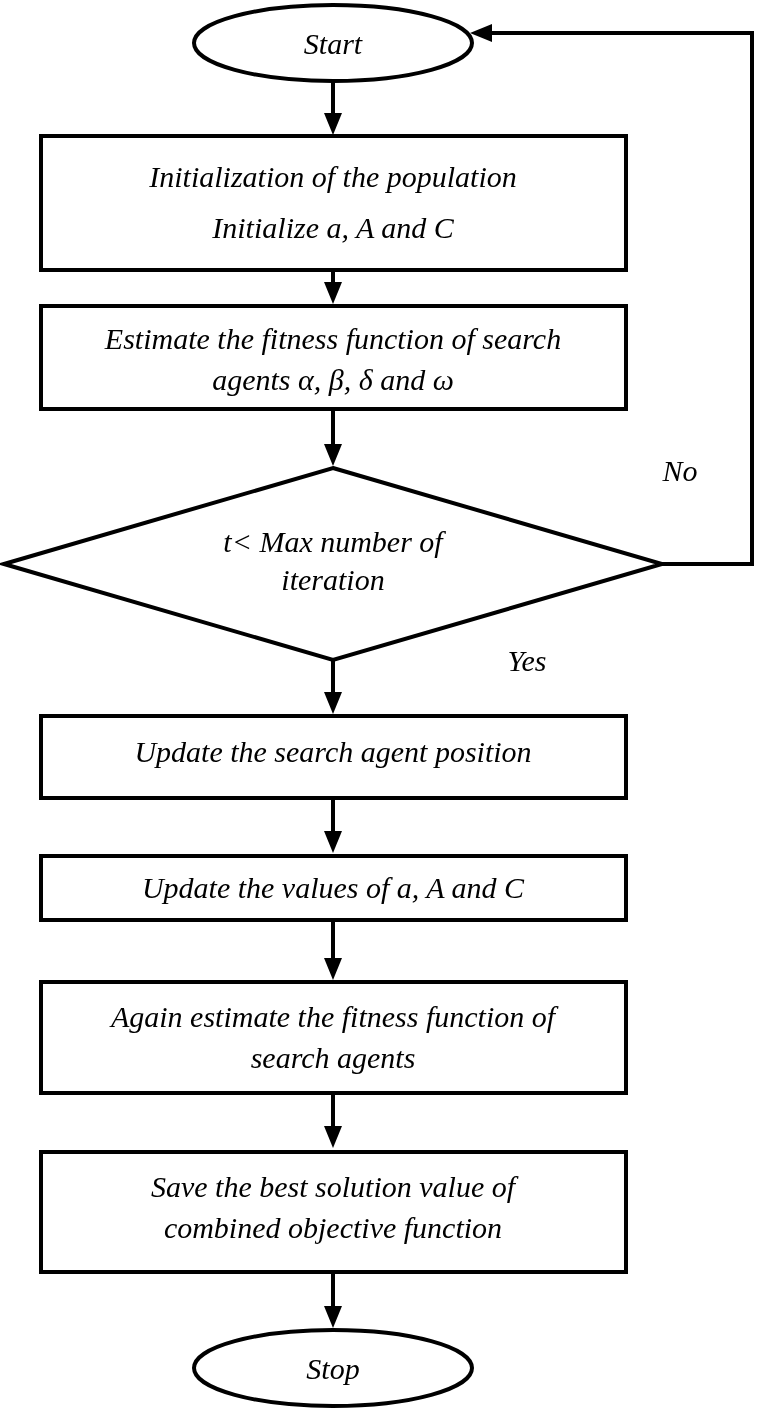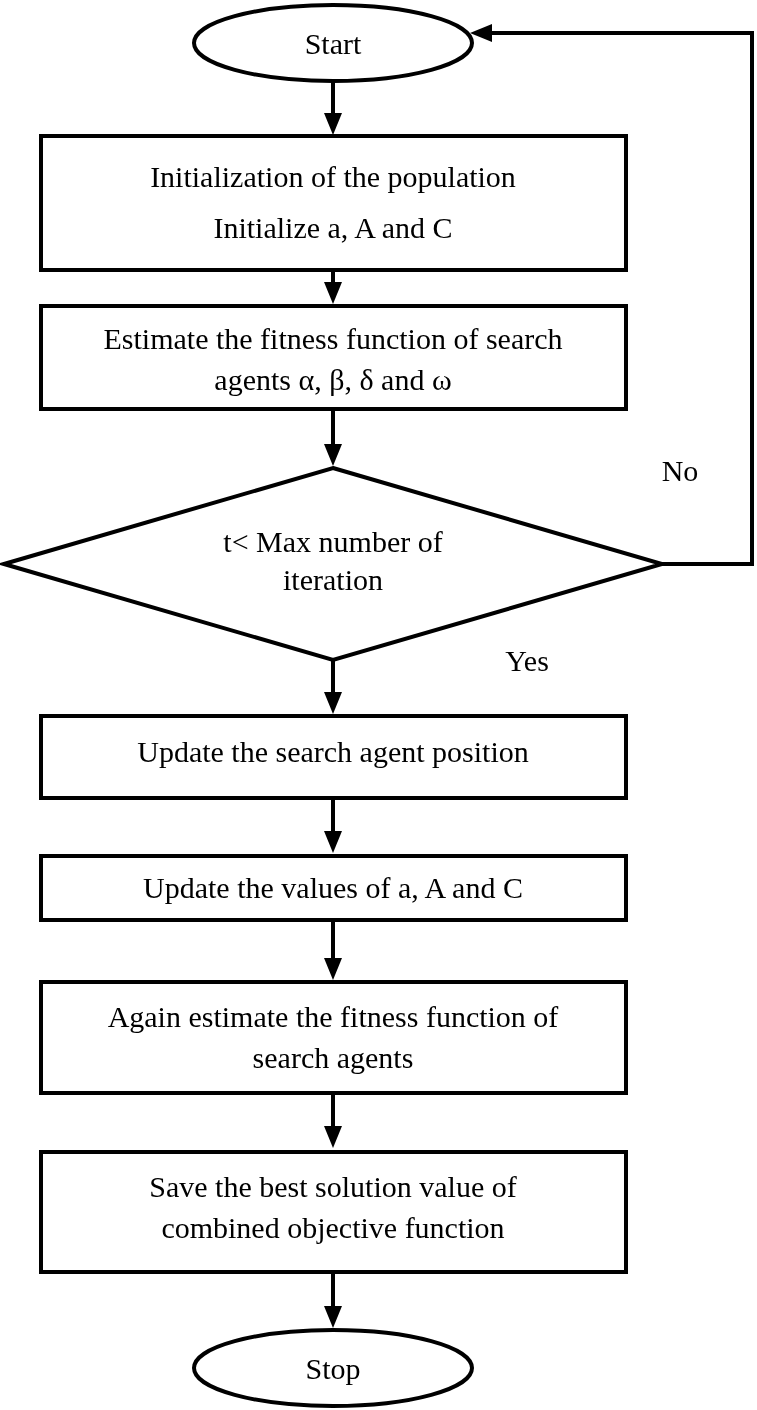--- a/index.html
+++ b/index.html
@@ -7,20 +7,21 @@
     margin: 0;
     padding: 0;
     background: #ffffff;
   }
   .page {
     position: relative;
     width: 757px;
     height: 1410px;
     background: #ffffff;
     overflow: hidden;
+    font-style: italic;
   }
   svg {
     display: block;
   }
   .shape {
     fill: #ffffff;
     stroke: #000000;
     stroke-width: 4;
   }
   .edge {

